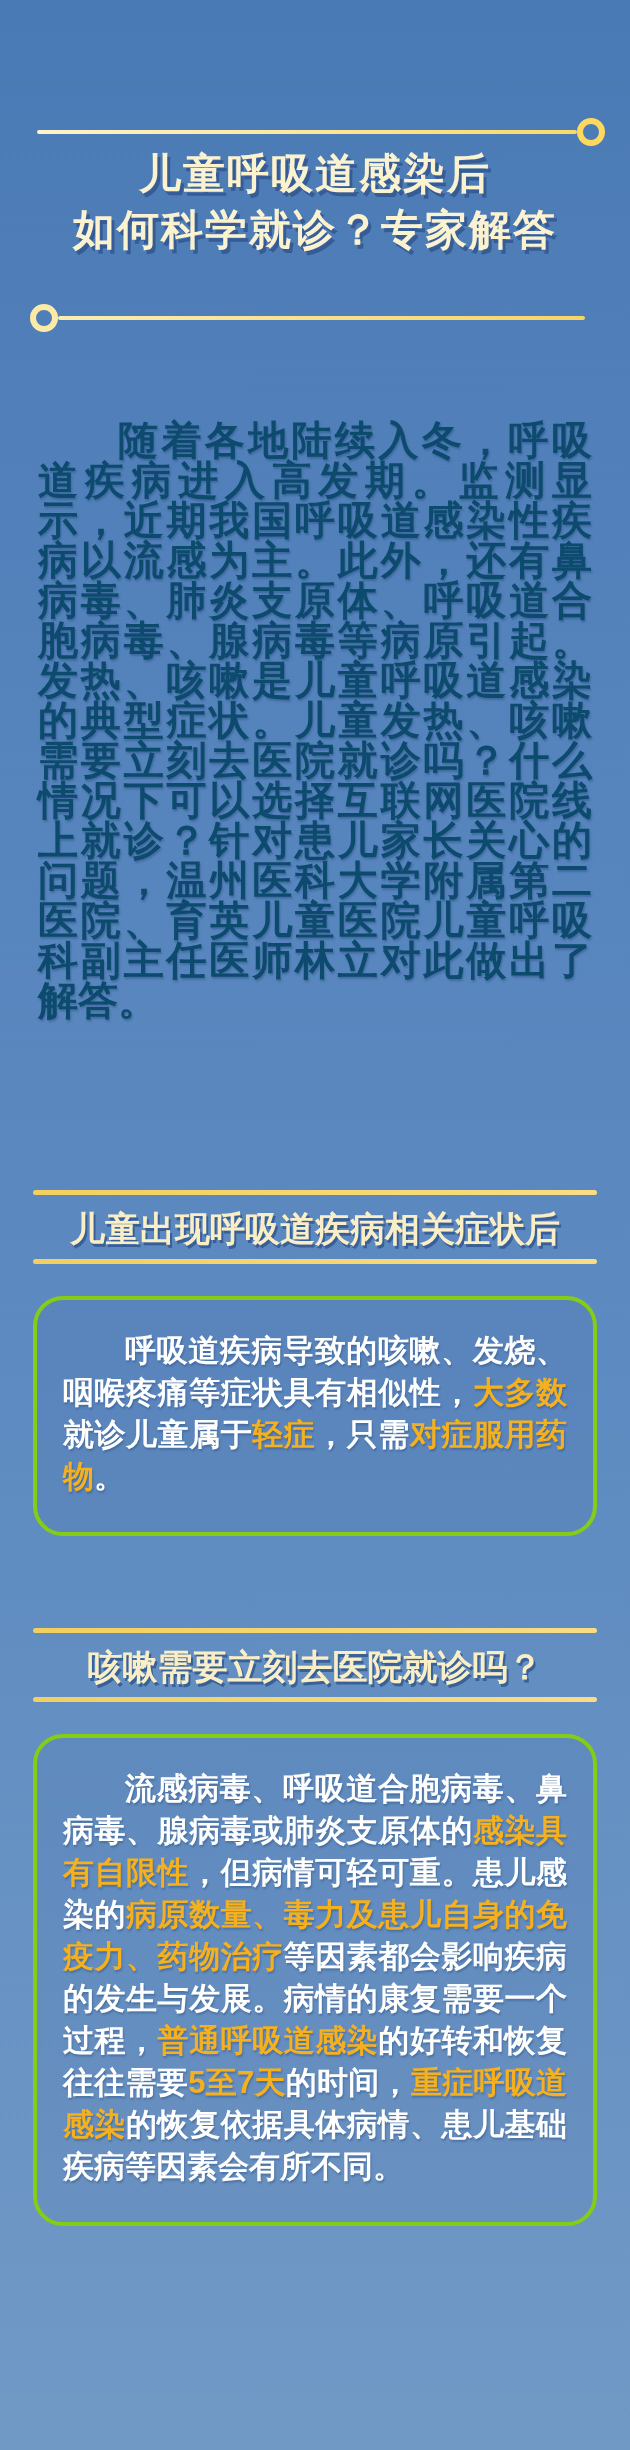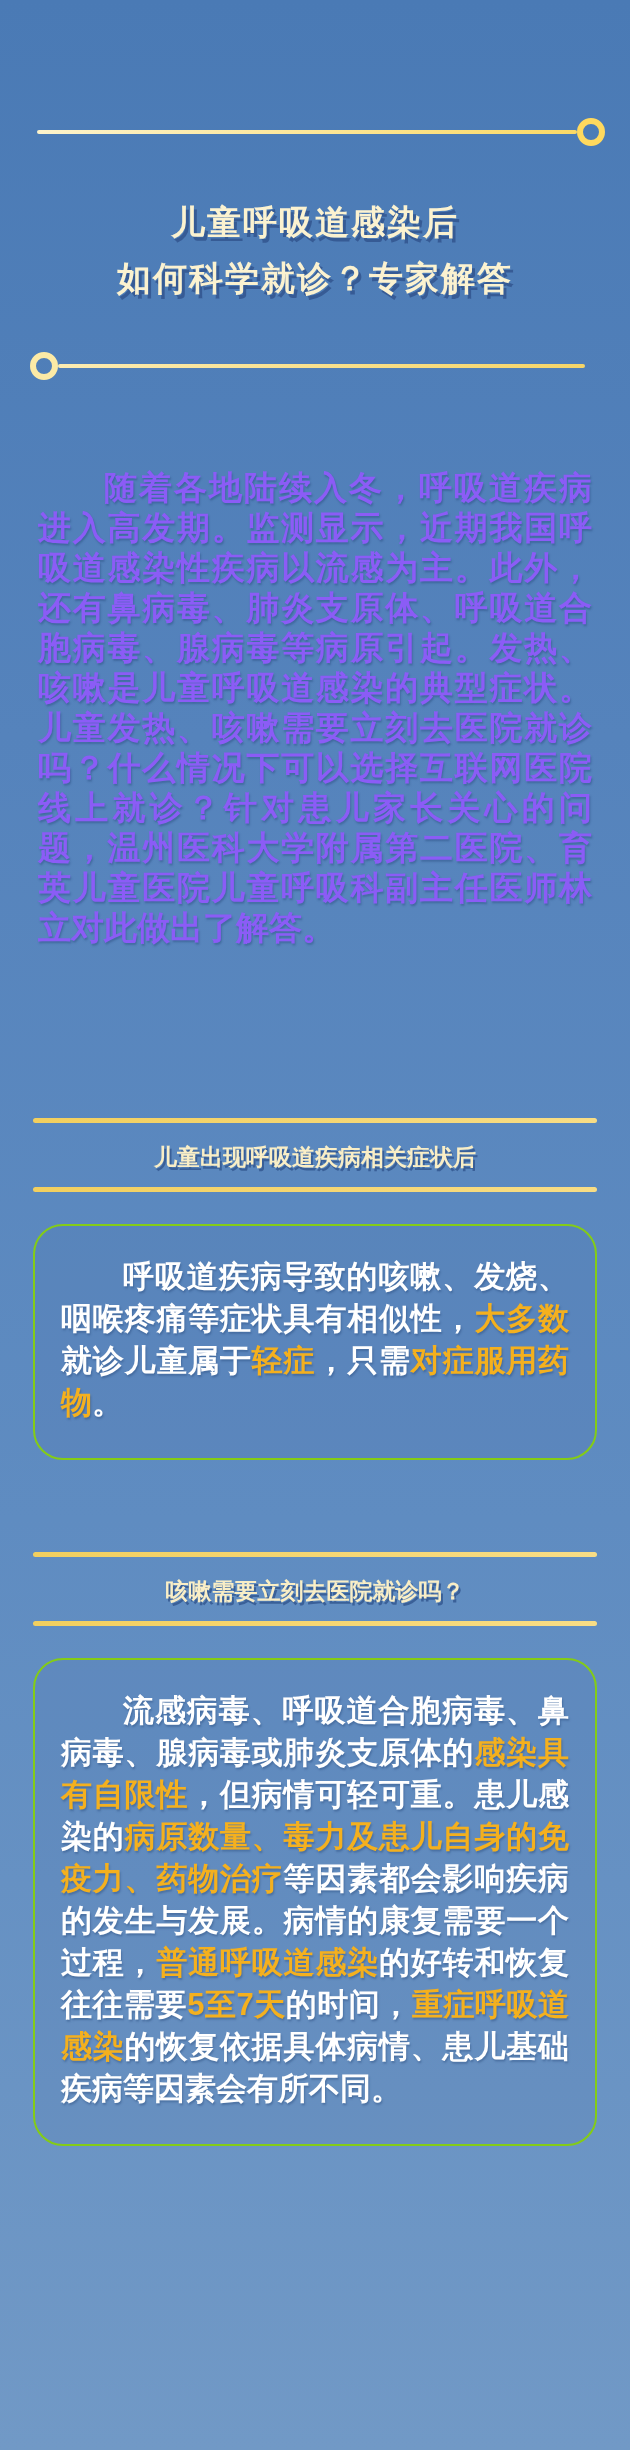--- a/index.html
+++ b/index.html
@@ -17,49 +17,49 @@
     border:6px solid #fbdd74; flex:0 0 auto;
   }
   .divider-top { margin:118px 25px 0 37px; }
   .divider-top .dline { background:linear-gradient(90deg,#fdf3cb,#fbd966); }
   .divider-top .ring { border-color:#ffd95e; }
   .divider-sub { margin:46px 45px 0 30px; }
   .divider-sub .dline { background:linear-gradient(90deg,#fcecb2,#f6d567); }
   .divider-sub .ring { border-color:#fceaa6; }
 
   .page-title {
-    margin-top:48px; text-align:center;
-    font-size:34px; line-height:56px; letter-spacing:2px;
+    text-align:center;
+    font-size:42px; line-height:56px; letter-spacing:2px;
     color:#fbf2d0;
     text-shadow:3px 4px 0 rgba(52,88,145,0.9);
   }
 
   .intro {
     margin:88px 38px 0 38px;
-    font-size:33px; line-height:40px; color:#8b5cf6;
+    font-size:40px; line-height:40px; color:#0c4a6e;
     text-align:justify; text-indent:2em;
     text-shadow:1px 2px 2px rgba(30,60,110,0.35);
   }
 
   .section-rule {
     height:5px; margin:0 33px;
     background:linear-gradient(90deg,#f2cf5e,#f8dd85);
     border-radius:3px;
   }
   .rule-gap-a { margin-top:170px; }
   .rule-gap-b { margin-top:92px; }
   .section-heading {
     text-align:center;
-    font-size:23px; line-height:42px;
+    font-size:35px; line-height:42px;
     color:#f9eec6; padding:13px 30px 9px;
     text-shadow:2px 3px 0 rgba(52,88,145,0.85);
   }
   .content-box {
     margin:32px 33px 0;
-    border:2px solid #84cc16;
+    border:4px solid #84cc16;
     border-radius:30px;
     padding:30px 26px 34px;
     background:rgba(36,68,118,0.05);
   }
   .rich-para {
     margin:0;
     font-size:31px; line-height:42px; color:#ffffff;
     text-align:justify; text-indent:2em;
     text-shadow:1px 2px 2px rgba(30,60,110,0.35);
   }

